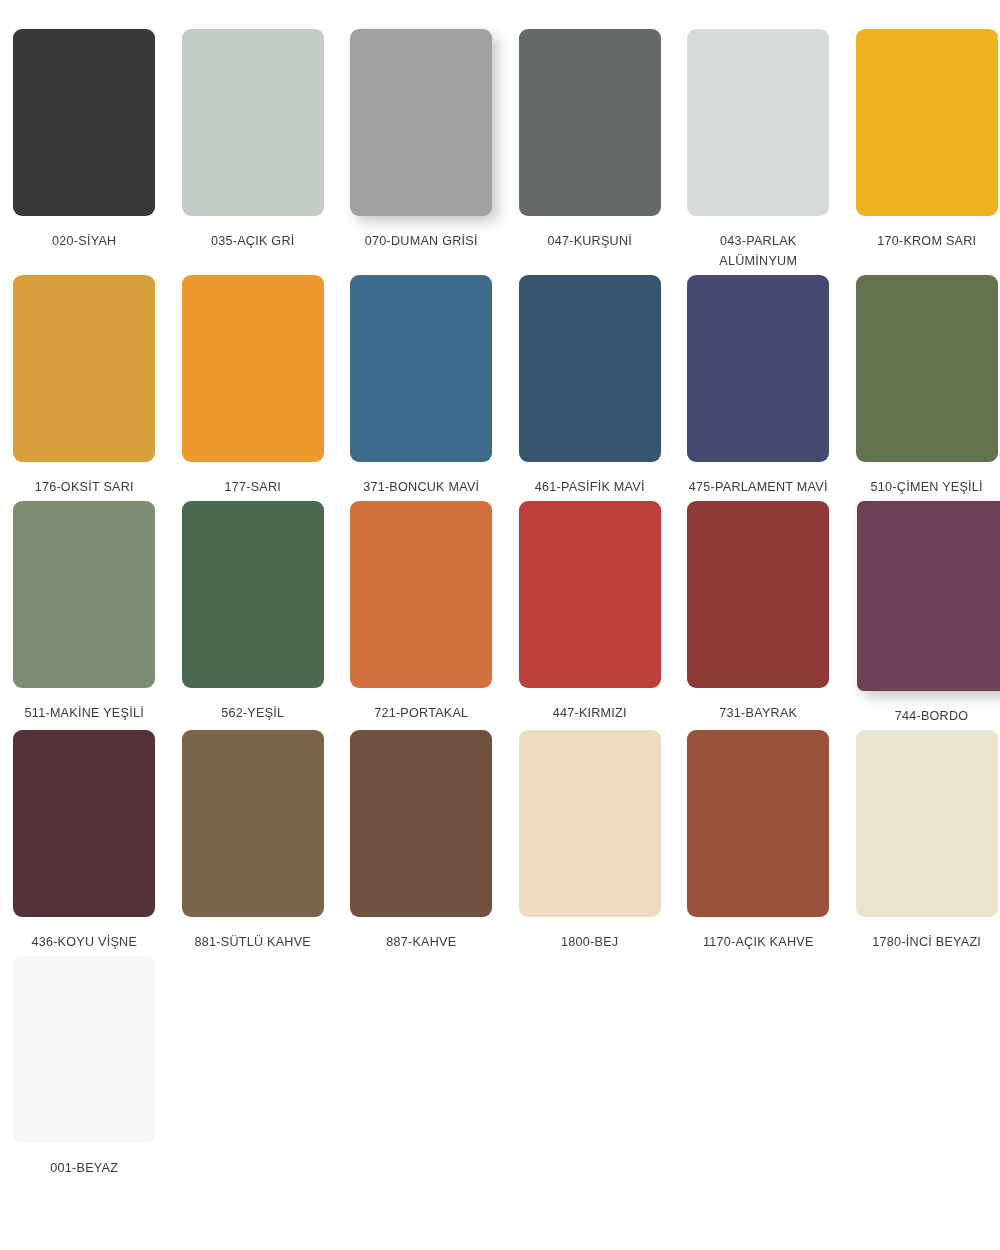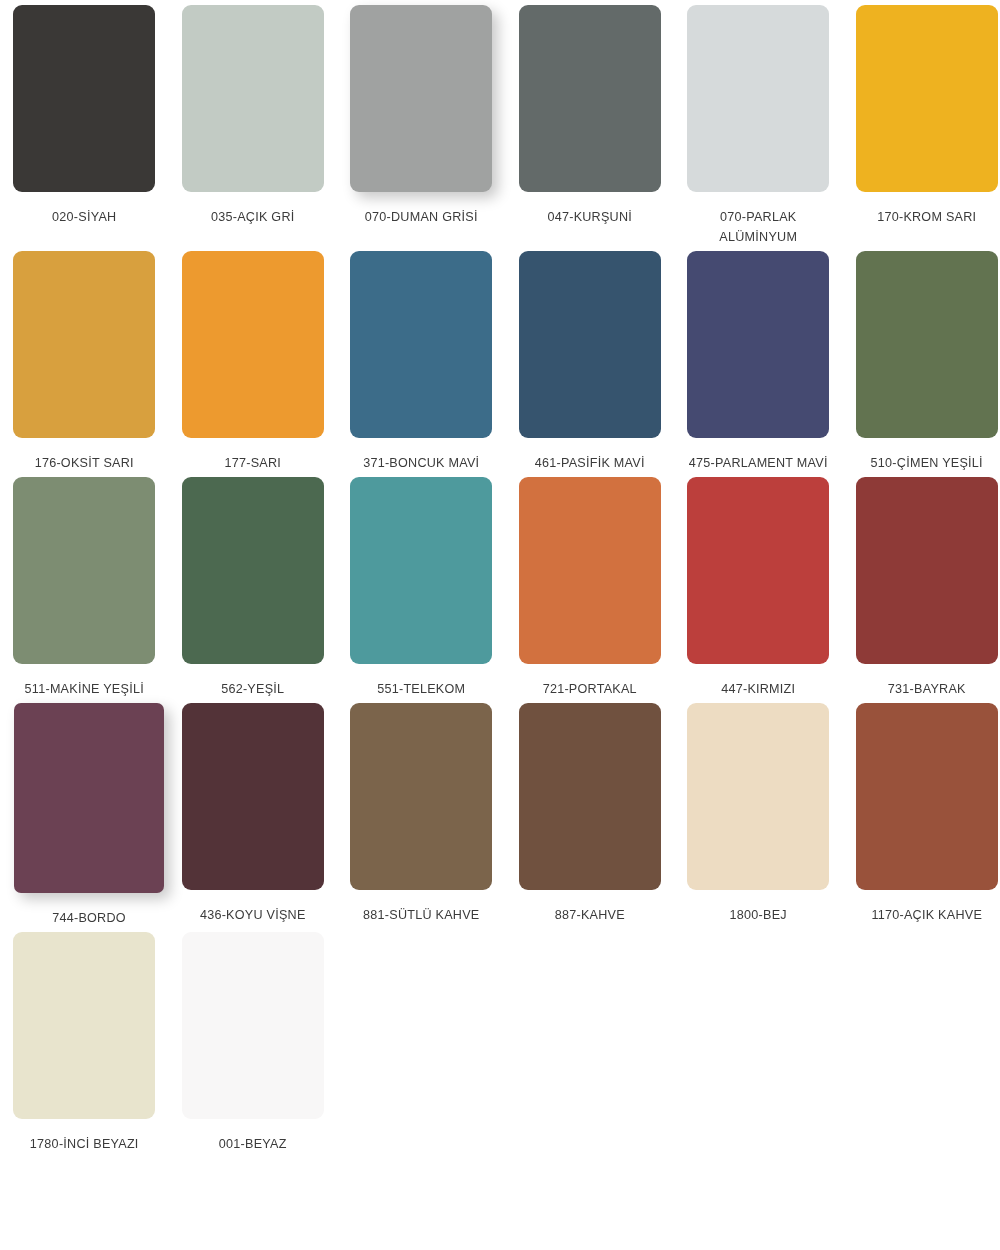--- a/index.html
+++ b/index.html
@@ -19,20 +19,21 @@
 
   .palette-grid {
     width: 829px;
     padding: 5px 0 0 0;
     display: grid;
     grid-template-columns: repeat(6, 168.5px);
     justify-content: start;
     align-content: start;
     row-gap: 0px;
     column-gap: 0px;
+    margin-top: 24px;
   }
 
   .swatch-cell {
     width: 168.5px;
     display: flex;
     flex-direction: column;
     align-items: center;
     padding-bottom: 4px;
   }
 
@@ -91,21 +92,21 @@
     <div class="swatch-cell is-elevated">
       <div class="swatch-chip" title="040-DUMAN GRİSİ" style="background: rgb(160, 162, 161);"></div>
       <div class="swatch-label">070-DUMAN GRİSİ</div>
     </div>
     <div class="swatch-cell">
       <div class="swatch-chip" title="047-KURŞUNİ" style="background: rgb(99, 106, 105);"></div>
       <div class="swatch-label">047-KURŞUNİ</div>
     </div>
     <div class="swatch-cell">
       <div class="swatch-chip" title="096-PARLAK ALÜMİNYUM" style="background: rgb(214, 218, 219);"></div>
-      <div class="swatch-label">070-PARLAK ALÜMİNYUM</div>
+      <div class="swatch-label">043-PARLAK ALÜMİNYUM</div>
     </div>
     <div class="swatch-cell">
       <div class="swatch-chip" title="170-KROM SARI" style="background: rgb(238, 178, 32);"></div>
       <div class="swatch-label">170-KROM SARI</div>
     </div>
     <div class="swatch-cell">
       <div class="swatch-chip" title="176-OKSİT SARI" style="background: rgb(216, 160, 62);"></div>
       <div class="swatch-label">176-OKSİT SARI</div>
     </div>
     <div class="swatch-cell">
@@ -128,24 +129,20 @@
       <div class="swatch-chip" title="510-ÇİMEN YEŞİLİ" style="background: rgb(98, 115, 80);"></div>
       <div class="swatch-label">510-ÇİMEN YEŞİLİ</div>
     </div>
     <div class="swatch-cell">
       <div class="swatch-chip" title="511-MAKİNE YEŞİLİ" style="background: rgb(125, 141, 114);"></div>
       <div class="swatch-label">511-MAKİNE YEŞİLİ</div>
     </div>
     <div class="swatch-cell">
       <div class="swatch-chip" title="562-YEŞİL" style="background: rgb(76, 105, 80);"></div>
       <div class="swatch-label">562-YEŞİL</div>
-    </div>
-    <div class="swatch-cell">
-      <div class="swatch-chip" title="551-TELEKOM" style="background: rgb(78, 154, 157);"></div>
-      <div class="swatch-label">551-TELEKOM</div>
     </div>
     <div class="swatch-cell">
       <div class="swatch-chip" title="721-PORTAKAL" style="background: rgb(210, 113, 63);"></div>
       <div class="swatch-label">721-PORTAKAL</div>
     </div>
     <div class="swatch-cell">
       <div class="swatch-chip" title="722-KIRMIZI" style="background: rgb(188, 63, 60);"></div>
       <div class="swatch-label">447-KIRMIZI</div>
     </div>
     <div class="swatch-cell">

